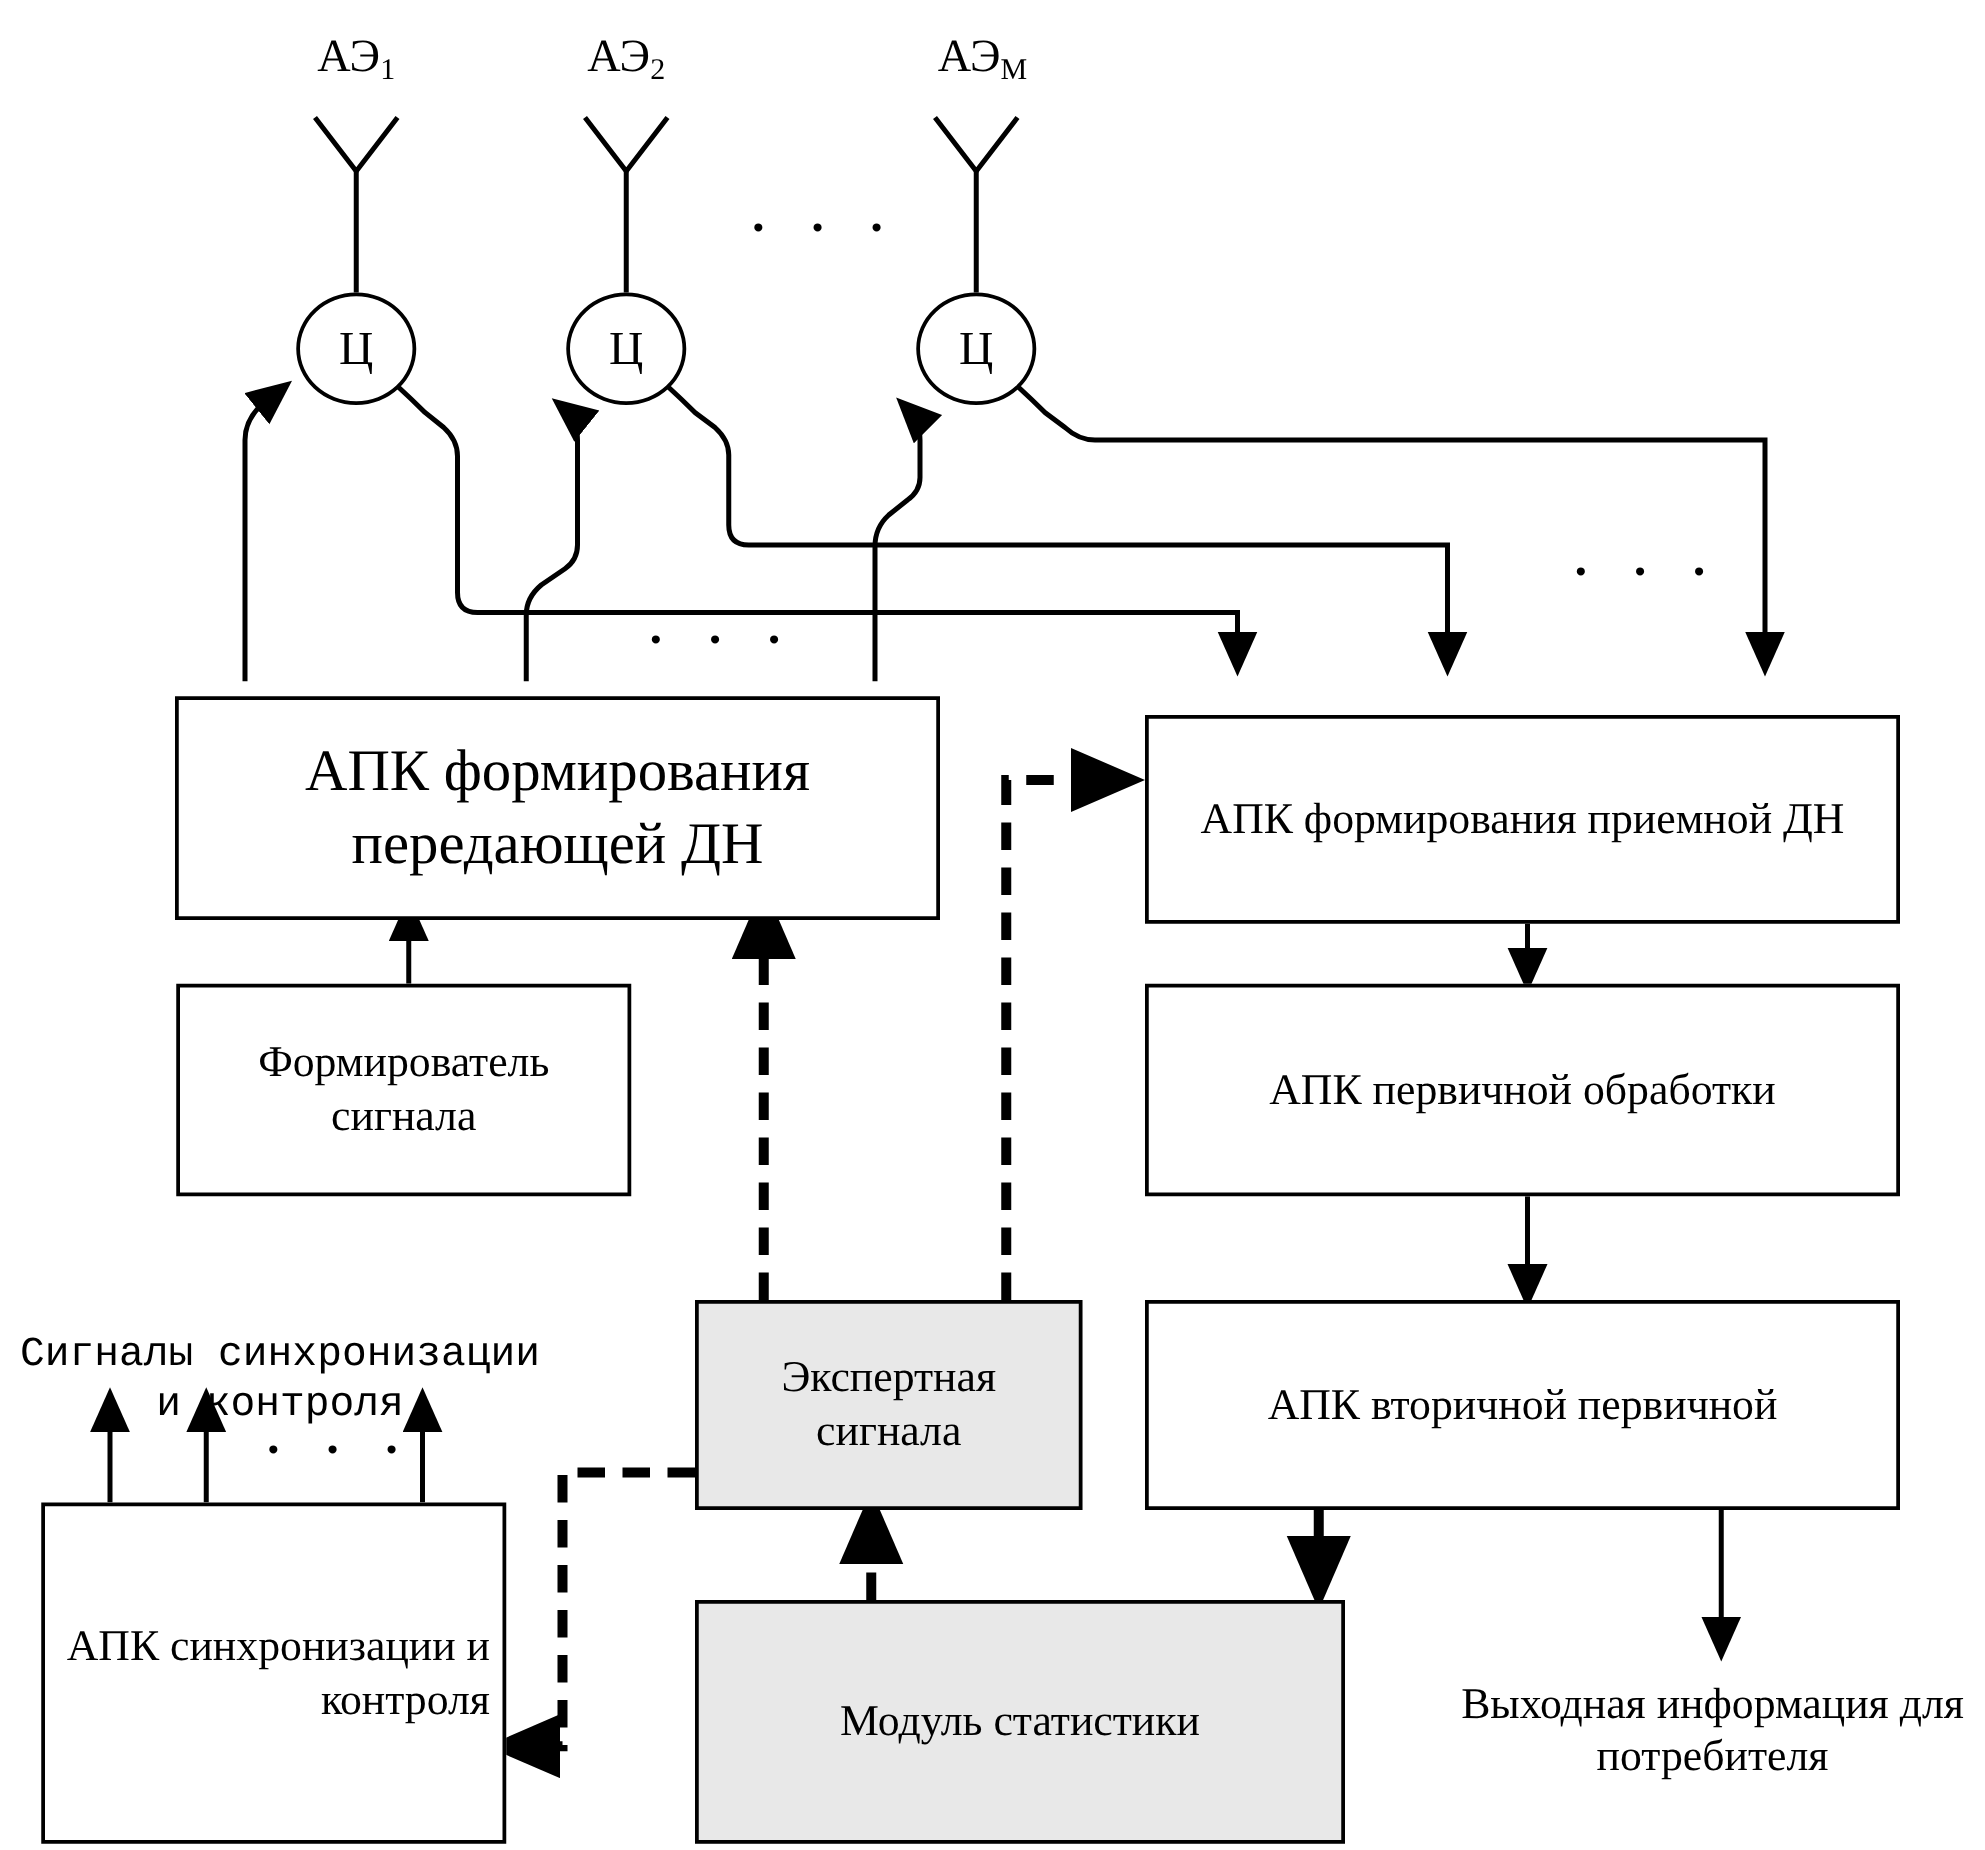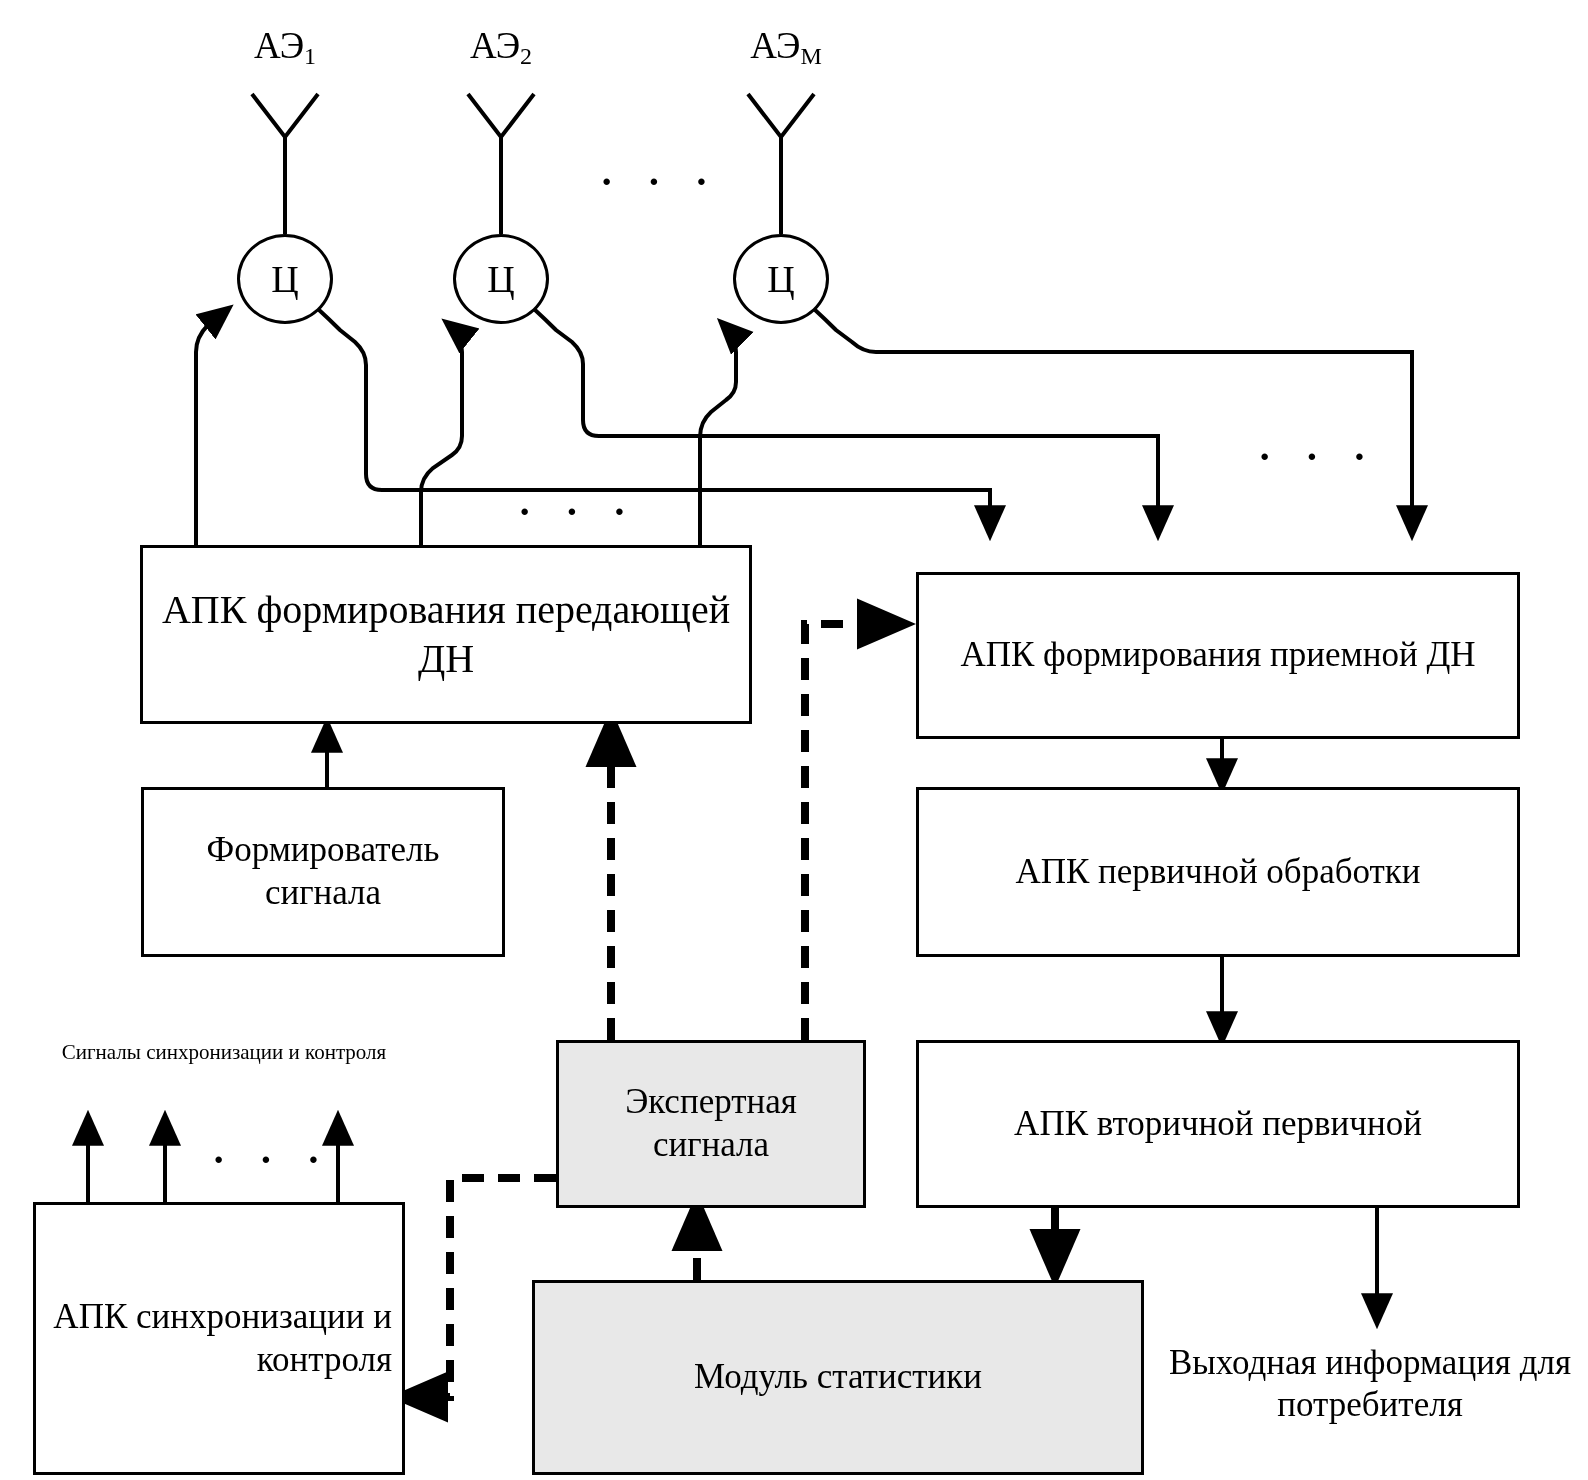--- a/index.html
+++ b/index.html
@@ -153,21 +153,21 @@
   </div>
   <div class="node-circle" style="left:733px; top:222px; width:96px; height:90px; font-size:38px;">
     <span>Ц</span>
   </div>
 
   <div class="dots" style="left:600px; top:150px;">· · ·</div>
   <div class="dots" style="left:518px; top:480px;">· · ·</div>
   <div class="dots" style="left:1258px; top:425px;">· · ·</div>
   <div class="dots" style="left:212px; top:1128px;">· · ·</div>
 
-  <div class="box" style="left:140px; top:533px; width:612px; height:179px; font-size:40px;">
+  <div class="box" style="left:140px; top:545px; width:612px; height:179px; font-size:47px;">
     <span>АПК формирования передающей ДН</span>
   </div>
 
   <div class="box" style="left:916px; top:560px; width:604px; height:167px; font-size:35px;">
     <span>АПК формирования приемной ДН</span>
   </div>
 
   <div class="box" style="left:141px; top:775px; width:364px; height:170px; font-size:35px;">
     <span>Формирователь сигнала</span>
   </div>
@@ -177,29 +177,29 @@
   </div>
 
   <div class="box" style="left:916px; top:1028px; width:604px; height:168px; font-size:35px;">
     <span>АПК вторичной первичной</span>
   </div>
 
   <div class="box shaded" style="left:556px; top:1028px; width:310px; height:168px; font-size:35px;">
     <span>Экспертная сигнала</span>
   </div>
 
-  <div class="box shaded" style="left:532px; top:1268px; width:612px; height:195px; font-size:35px;">
+  <div class="box shaded" style="left:556px; top:1268px; width:520px; height:195px; font-size:35px;">
     <span>Модуль статистики</span>
   </div>
 
   <div class="box" style="left:33px; top:1190px; width:372px; height:273px; font-size:35px;text-align:right;">
     <span>АПК синхронизации и контроля</span>
   </div>
 
-  <div class="label" style="left:14px; top:1028px; width:420px; font-size:21px;">
+  <div class="label" style="left:14px; top:1052px; width:420px; font-size:33px;font-family:Liberation Mono, monospace;">
     <span>Сигналы синхронизации и контроля</span>
   </div>
 
   <div class="label" style="left:1165px; top:1330px; width:410px; font-size:35px;text-align:center;">
     <span>Выходная информация для потребителя</span>
   </div>
 
 </div>
 
 </body></html>

